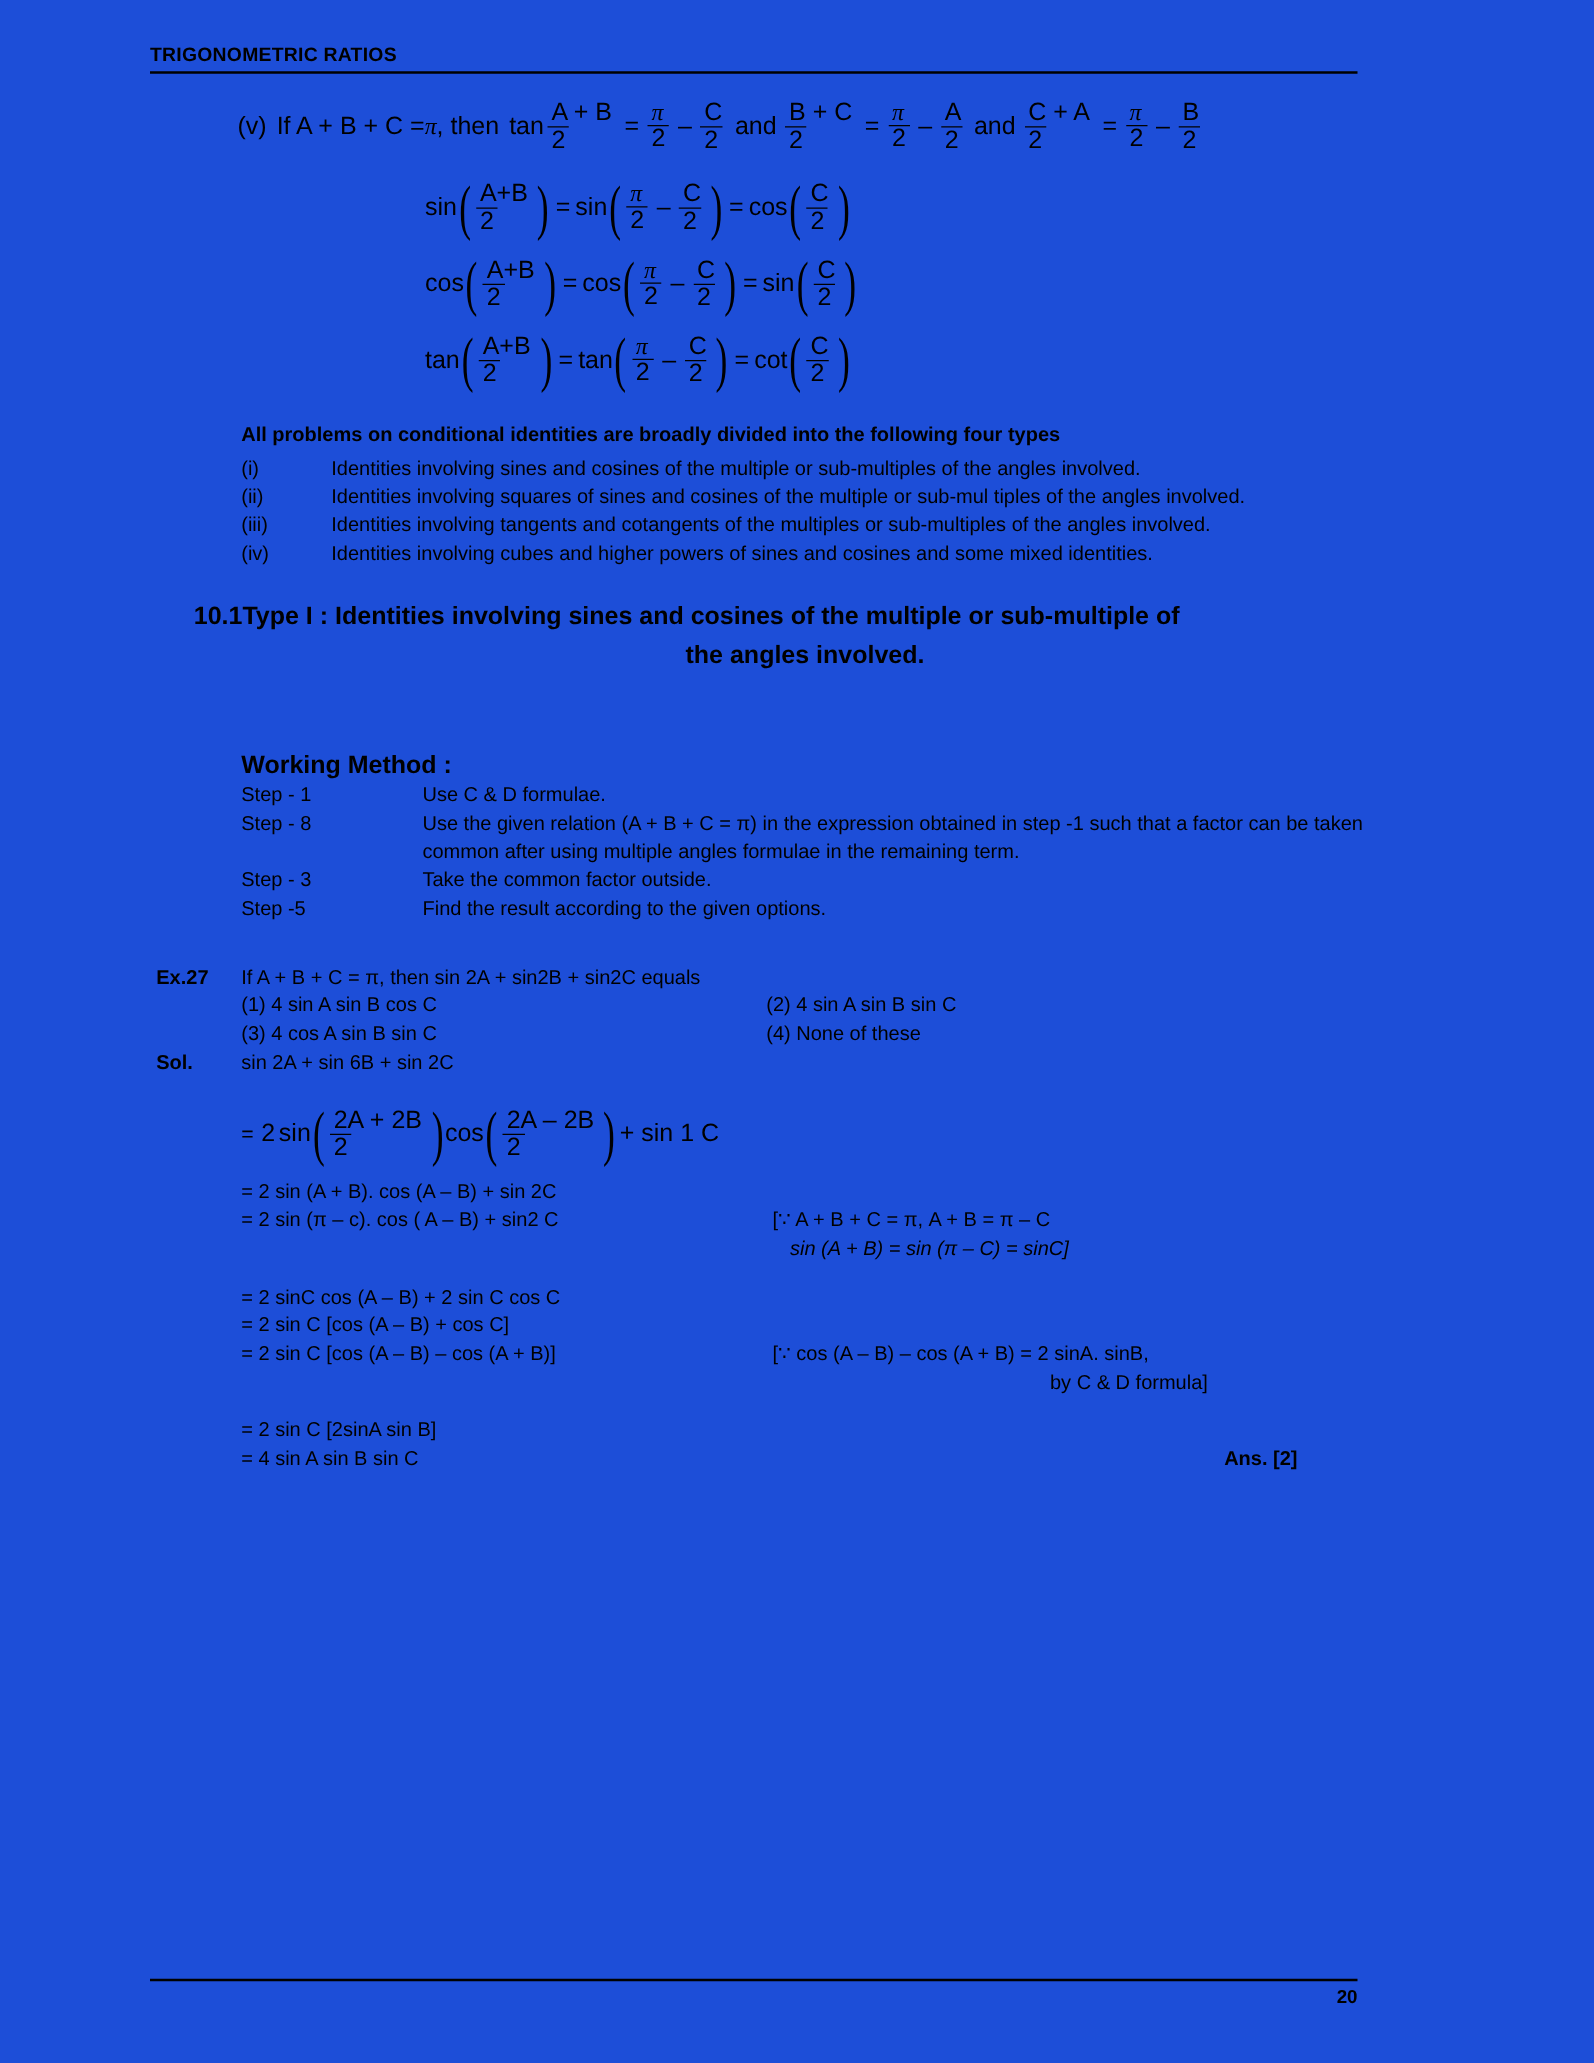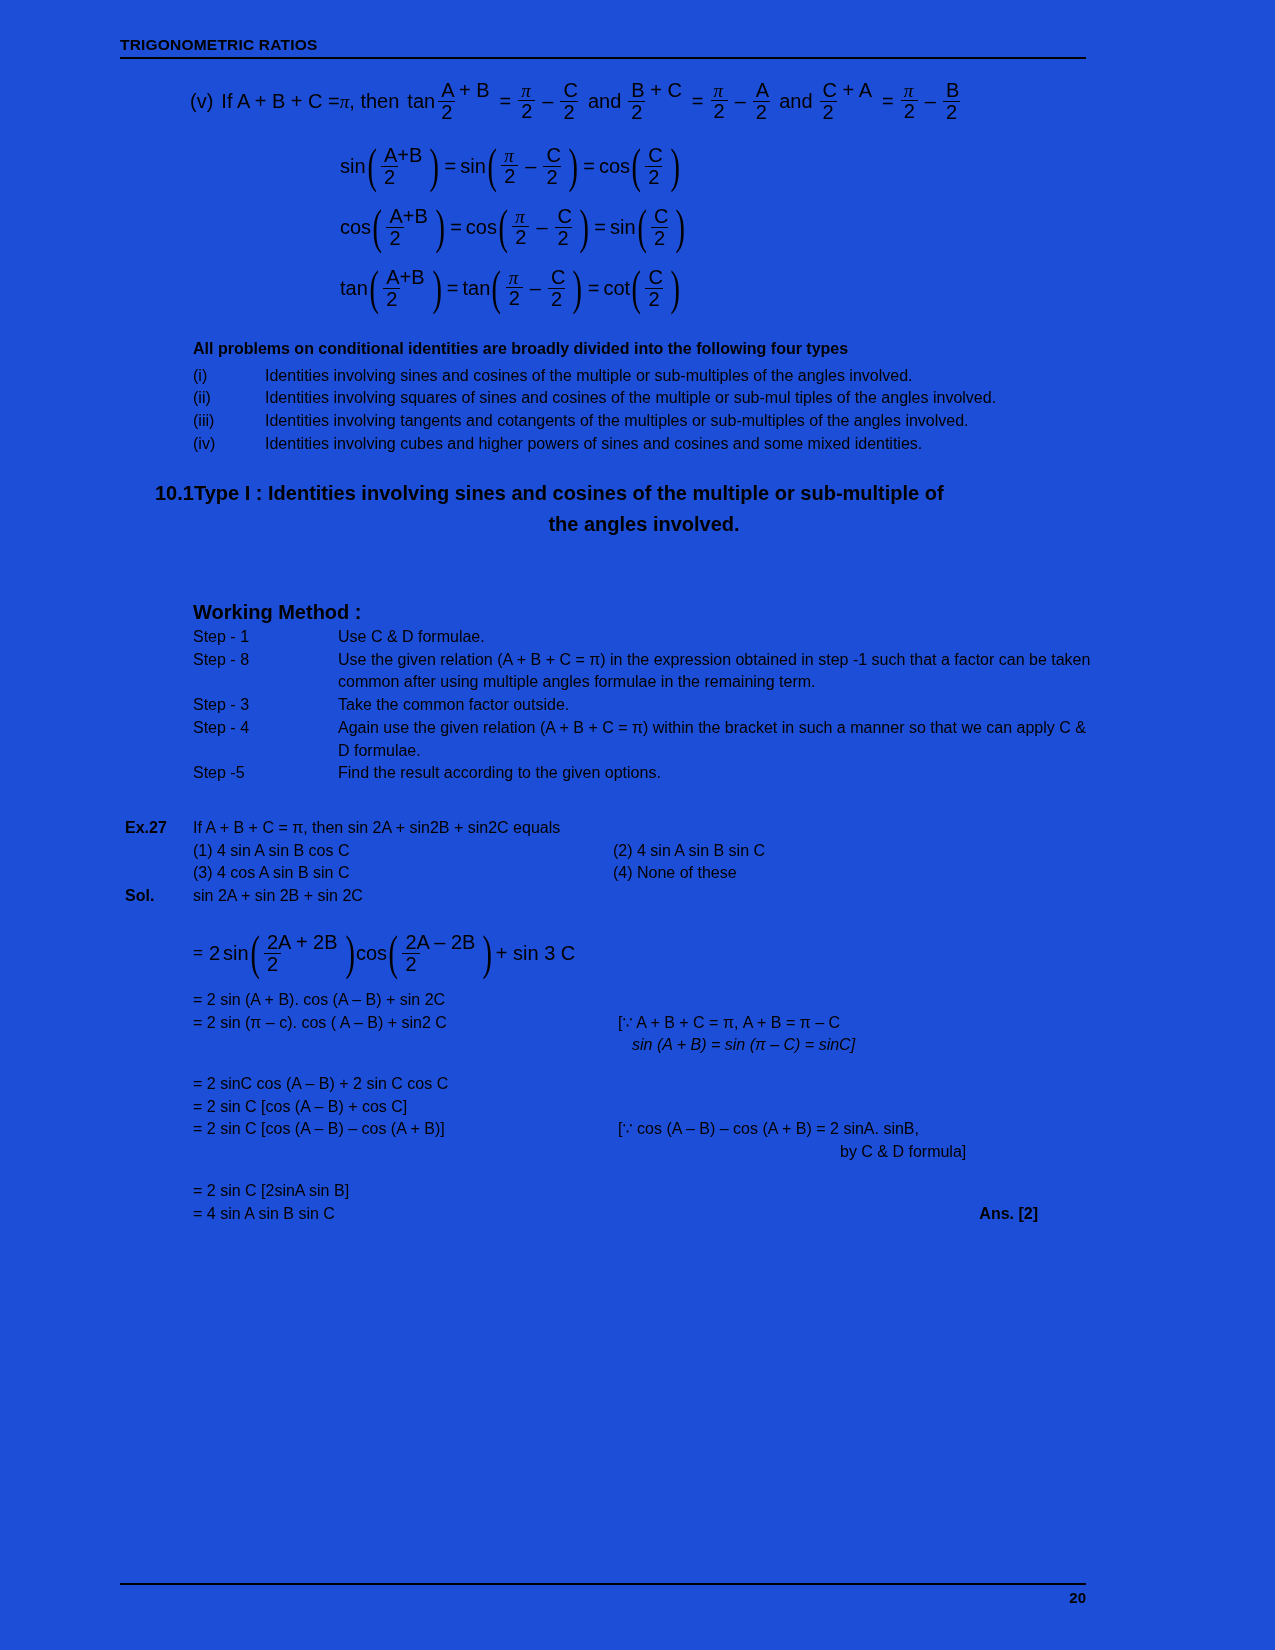--- a/index.html
+++ b/index.html
@@ -319,24 +319,20 @@
       </div>
       <div class="steprow txt">
         <span class="stepname">Step - 8</span>
         <span class="stepbody">Use the given relation (A + B + C = π) in the expression obtained in step -1 such  that a factor can be taken common after using multiple angles formulae in the remaining term.</span>
       </div>
       <div class="steprow txt">
         <span class="stepname">Step - 3</span>
         <span class="stepbody">Take the common factor outside.</span>
       </div>
       <div class="steprow txt">
-        <span class="stepname">Step - 4</span>
-        <span class="stepbody">Again use the given relation (A + B + C = π) within the bracket in such a manner so that we can apply C &amp; D formulae.</span>
-      </div>
-      <div class="steprow txt">
         <span class="stepname">Step -5</span>
         <span class="stepbody">Find the result according to the given options.</span>
       </div>
     </div>
 
     <div style="margin-left:125px; margin-top:32px; width:970px;">
       <div class="exrow txt">
         <span class="exlabel">Ex.27</span>
         <span class="exbody">If A + B + C = π, then sin 2A + sin2B + sin2C equals</span>
       </div>
@@ -349,21 +345,21 @@
       </div>
       <div class="exrow">
         <span class="exlabel"></span>
         <span class="exbody opts">
           <span class="optcol txt">(3) 4 cos A sin B sin C</span>
           <span class="optcol txt">(4) None of these</span>
         </span>
       </div>
       <div class="solrow txt">
         <span class="sollabel">Sol.</span>
-        <span class="solbody">sin 2A + sin 2B + sin 2C</span>
+        <span class="solbody">sin 2A + sin 6B + sin 2C</span>
       </div>
     </div>
 
     <div class="row" style="margin-left:193px; margin-top:24px;">
       <div class="mathline">
         <span style="font-size:0.85em; padding-right:6px;">=</span>
         <span>2</span>
         <span style="padding-left:3px;">sin</span>
         <span class="paren">(</span>
         <span class="frac">
@@ -371,21 +367,21 @@
           <span class="den">2</span>
         </span>
         <span class="paren">)</span>
         <span>cos</span>
         <span class="paren">(</span>
         <span class="frac">
           <span class="num">2A – 2B</span>
           <span class="den">2</span>
         </span>
         <span class="paren">)</span>
-        <span style="padding-left:2px;">+ sin 3 C</span>
+        <span style="padding-left:2px;">+ sin 1 C</span>
       </div>
     </div>
 
     <div style="margin-left:193px; margin-top:14px; width:900px;">
       <div class="opts">
         <span class="txt" style="width:425px;">= 2 sin (A + B). cos (A – B) + sin 2C</span>
         <span class="txt"></span>
       </div>
       <div class="opts">
         <span class="txt" style="width:425px;">= 2 sin (π – c). cos ( A – B) + sin2 C</span>

